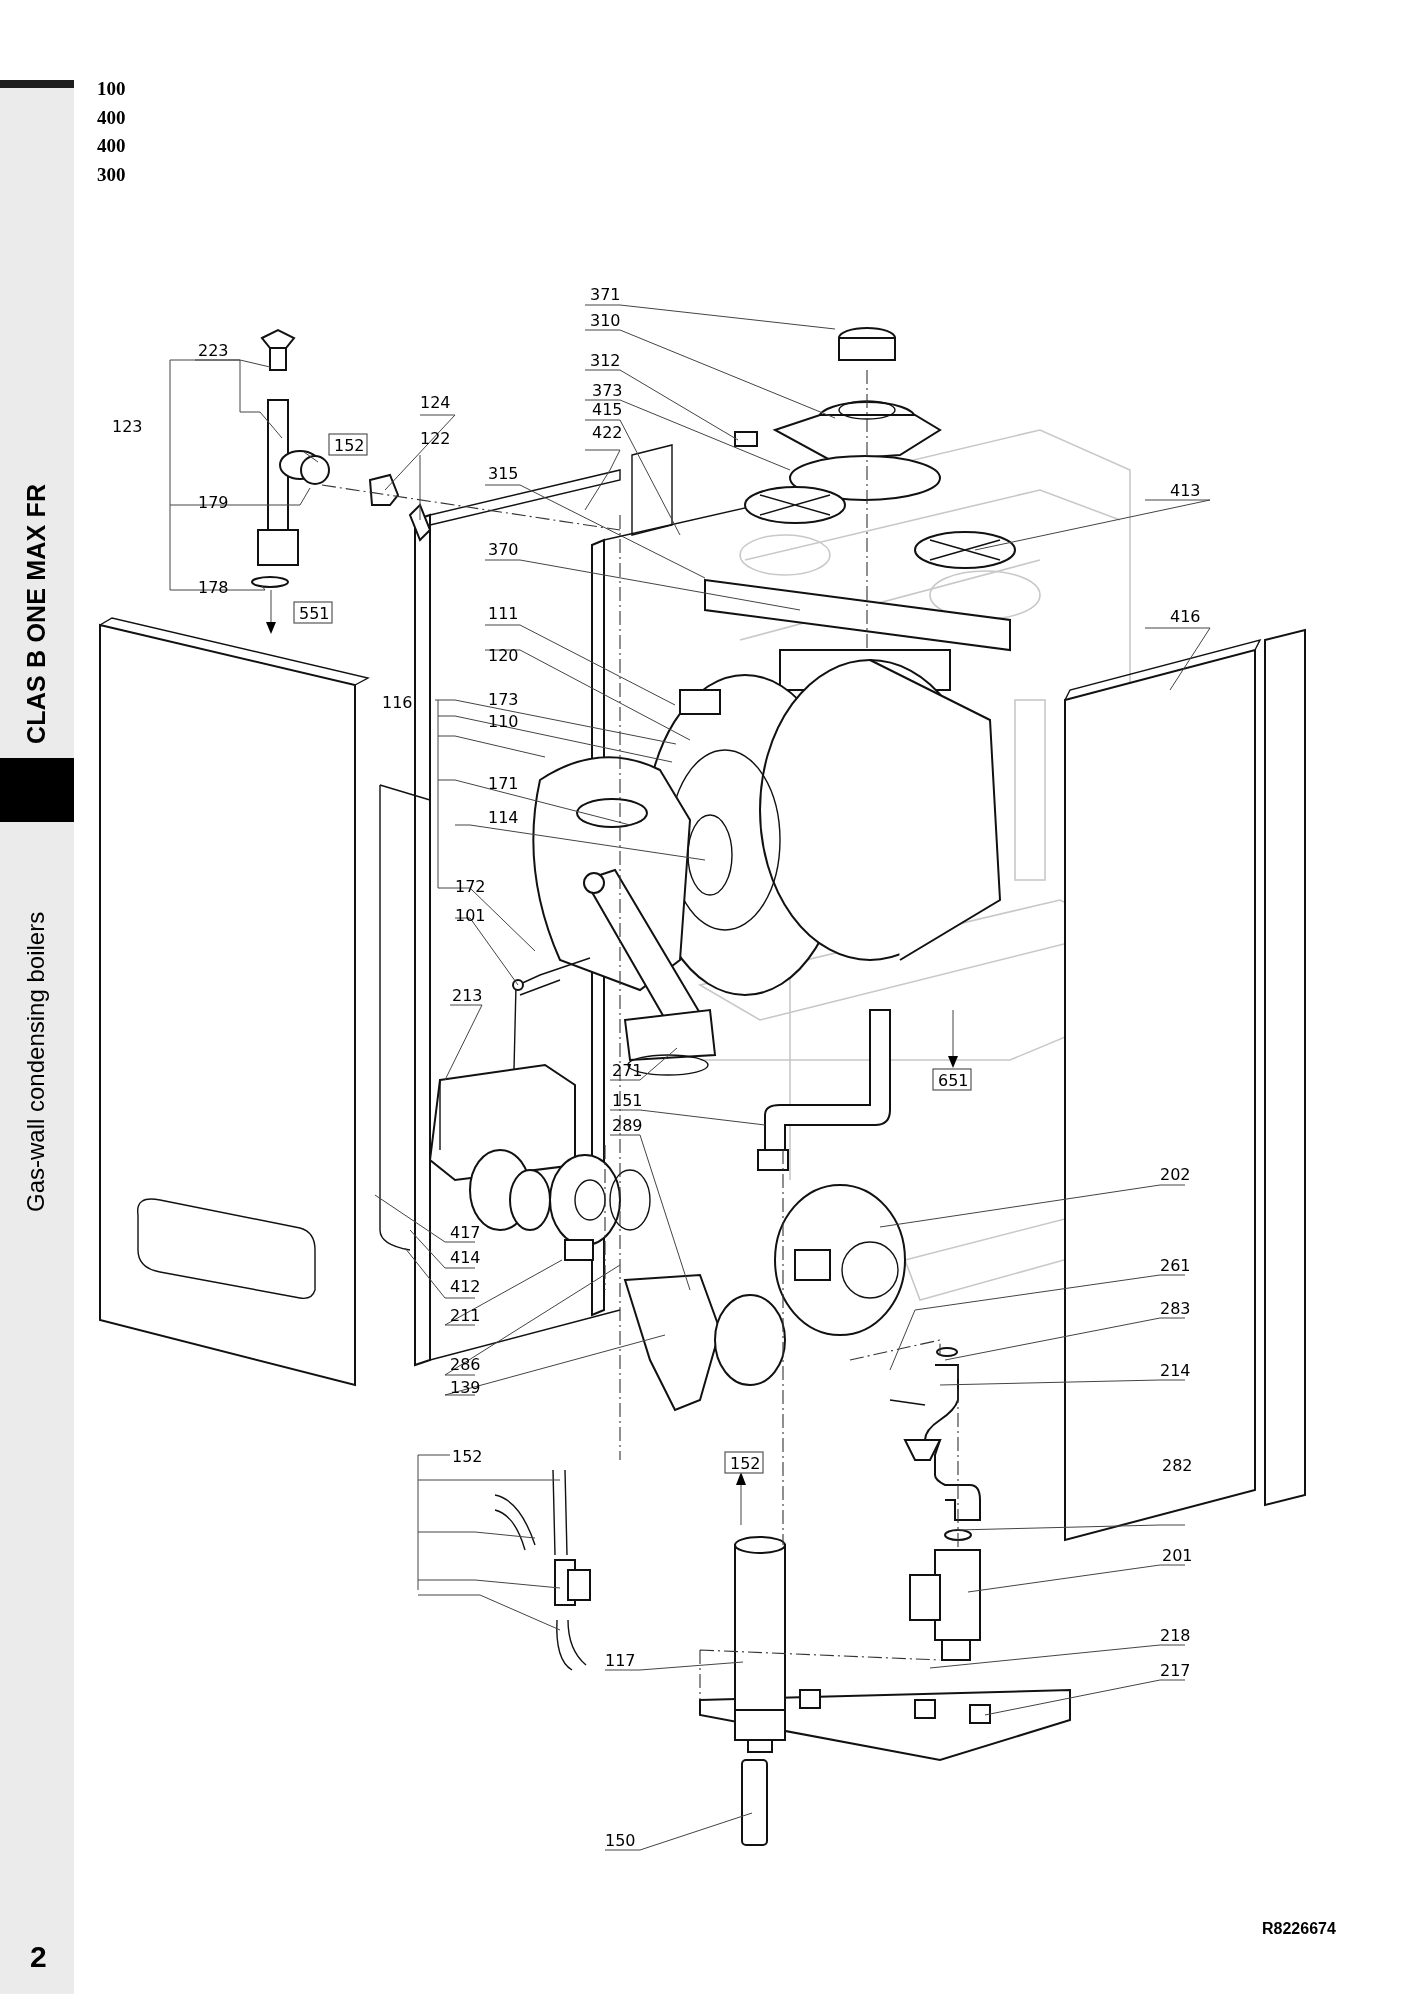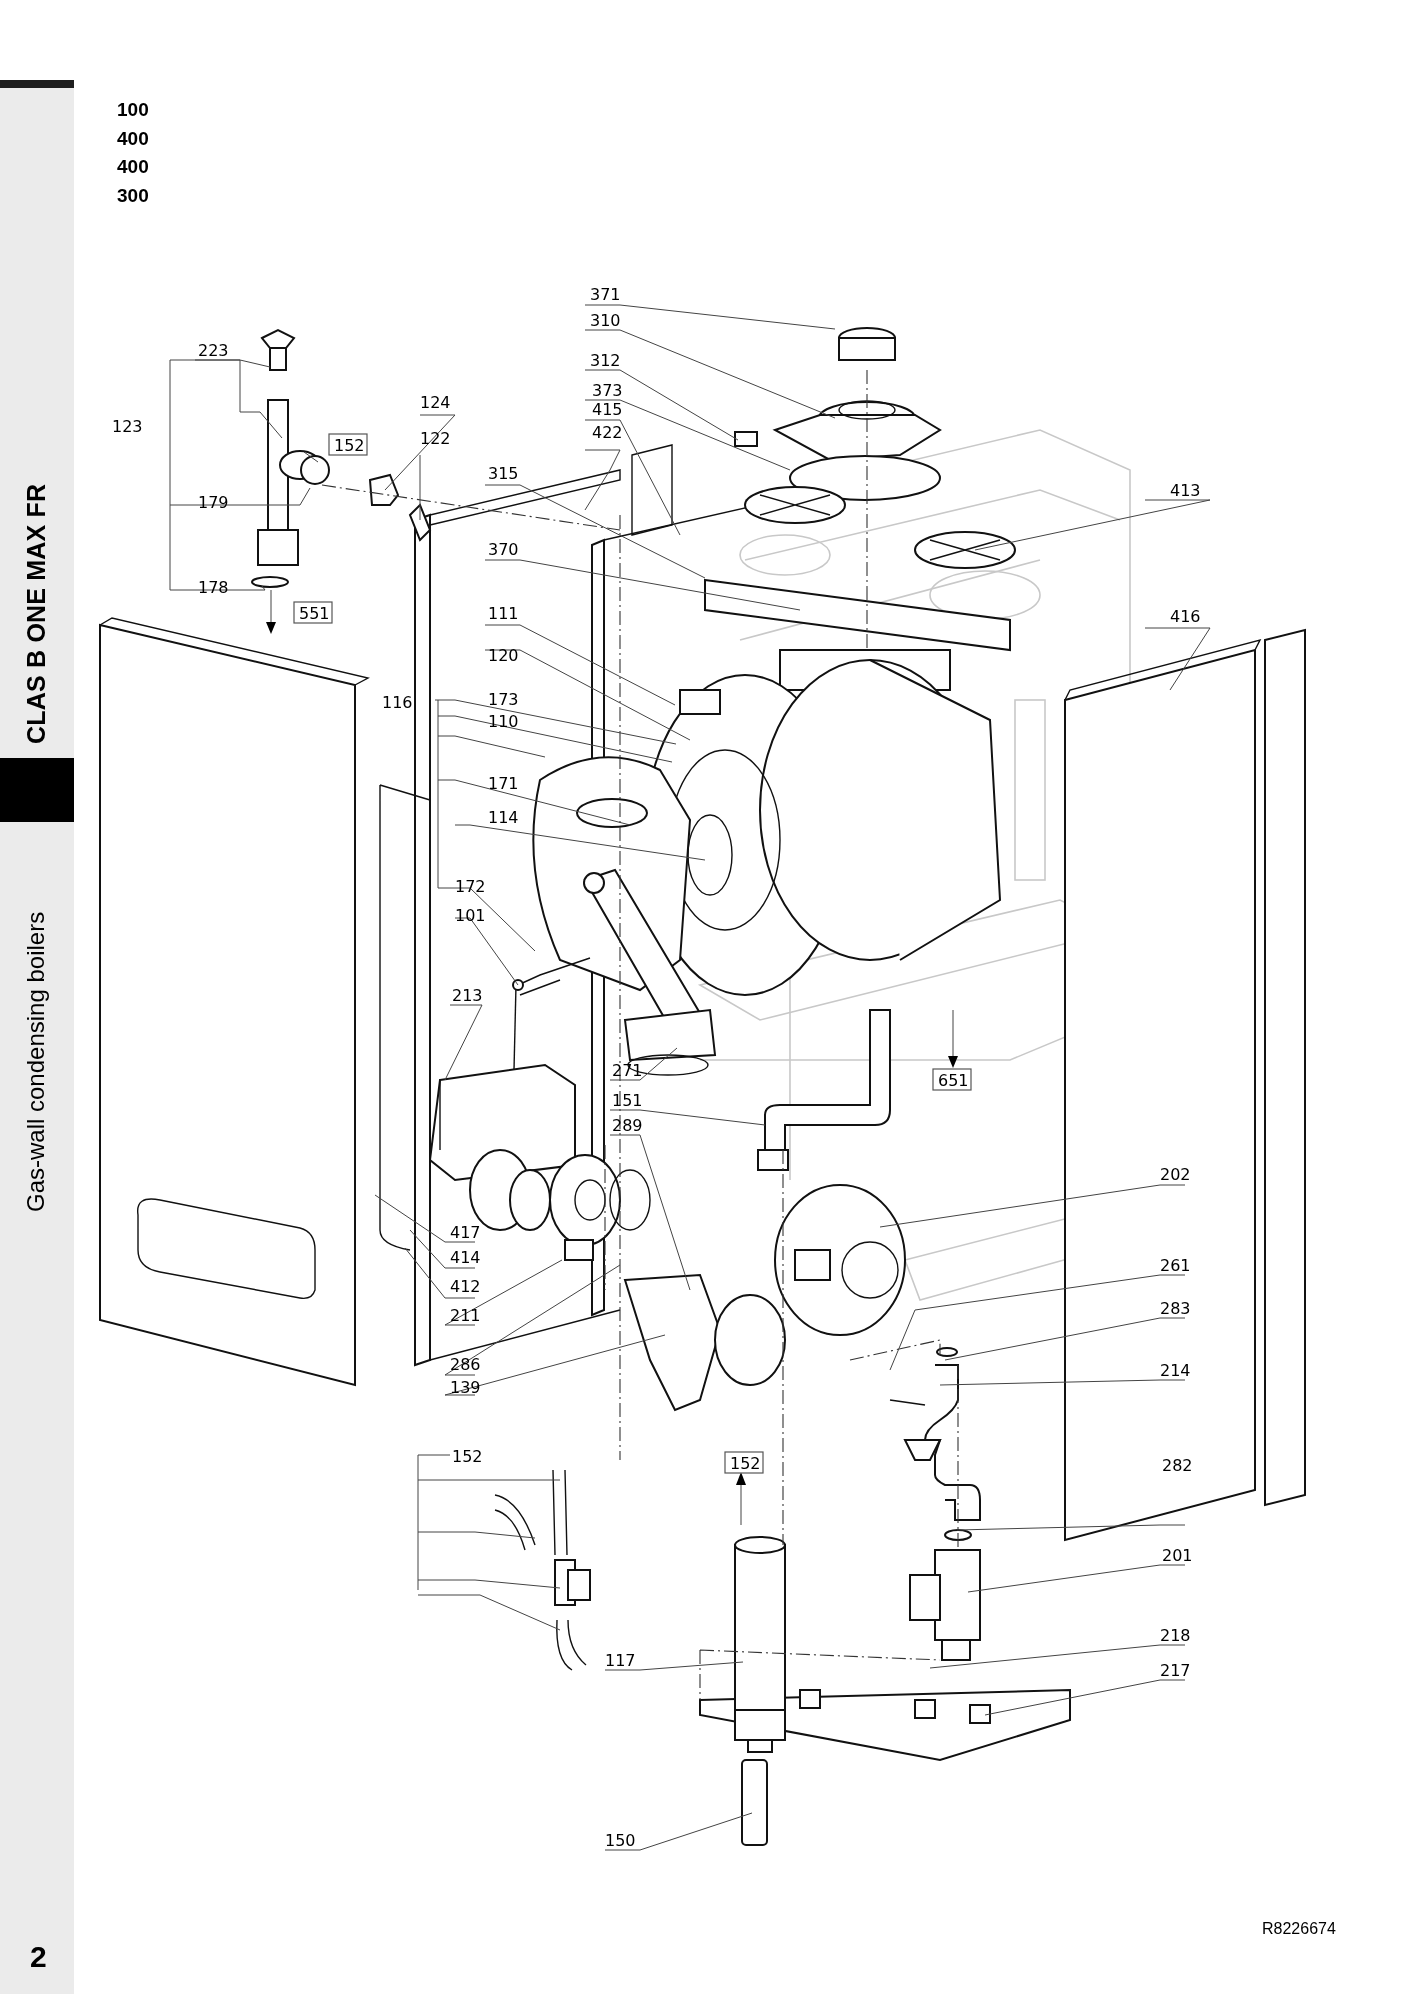--- a/index.html
+++ b/index.html
@@ -4,24 +4,24 @@
 <style>
   html, body { margin: 0; padding: 0; background: #ffffff; }
   body { width: 1410px; height: 1994px; position: relative; overflow: hidden;
          font-family: "Liberation Sans", sans-serif; color: #000; }
   .sidebar { position: absolute; left: 0; top: 80px; width: 74px; height: 1914px; background: #ebebeb; }
   .sidebar-topbar { position: absolute; left: 0; top: 80px; width: 74px; height: 8px; background: #1e1e1e; }
   .sidebar-block { position: absolute; left: 0; top: 758px; width: 74px; height: 64px; background: #000; }
   .vtext { position: absolute; left: 37px; white-space: nowrap; transform-origin: 0 0; transform: rotate(-90deg); }
   .vtext.title { top: 744px; left: 22px; font-weight: bold; font-size: 25px; letter-spacing: 0.2px; }
   .vtext.subtitle { top: 1212px; left: 22px; font-size: 24px; }
-  .models { position: absolute; left: 97px; top: 96px; font-family: Liberation Sans, sans-serif; font-weight: bold; font-size: 19px; line-height: 28.5px; margin-left: 20px; }
+  .models { position: absolute; left: 97px; top: 75px; font-family: Liberation Serif, serif; font-weight: bold; font-size: 19px; line-height: 28.5px; }
   .models div { height: 28.5px; }
   .page-number { position: absolute; left: 30px; top: 1940px; font-family: "Liberation Sans", sans-serif; font-weight: bold; font-size: 30px; }
-  .ref-code { position: absolute; left: 1262px; top: 1920px; font-size: 16px; }
+  .ref-code { position: absolute; left: 1262px; top: 1920px; font-size: 16px; font-weight: bold; }
   svg.drawing { position: absolute; left: 0; top: 0; }
   .lbl { font-family: "DejaVu Sans", sans-serif; font-size: 16px; fill: #000; }
   .ln { stroke: #444; stroke-width: 1; fill: none; }
   .part { stroke: #111; stroke-width: 2; fill: #fff; }
   .part-thin { stroke: #111; stroke-width: 1.4; fill: none; }
   .ghost { stroke: #c8c8c8; stroke-width: 1.6; fill: none; }
   .axis { stroke: #333; stroke-width: 1.1; fill: none; stroke-dasharray: 14 4 2 4; }
   .boxref rect { fill: #fff; stroke: #555; stroke-width: 1.2; }
 </style>
 </head>

